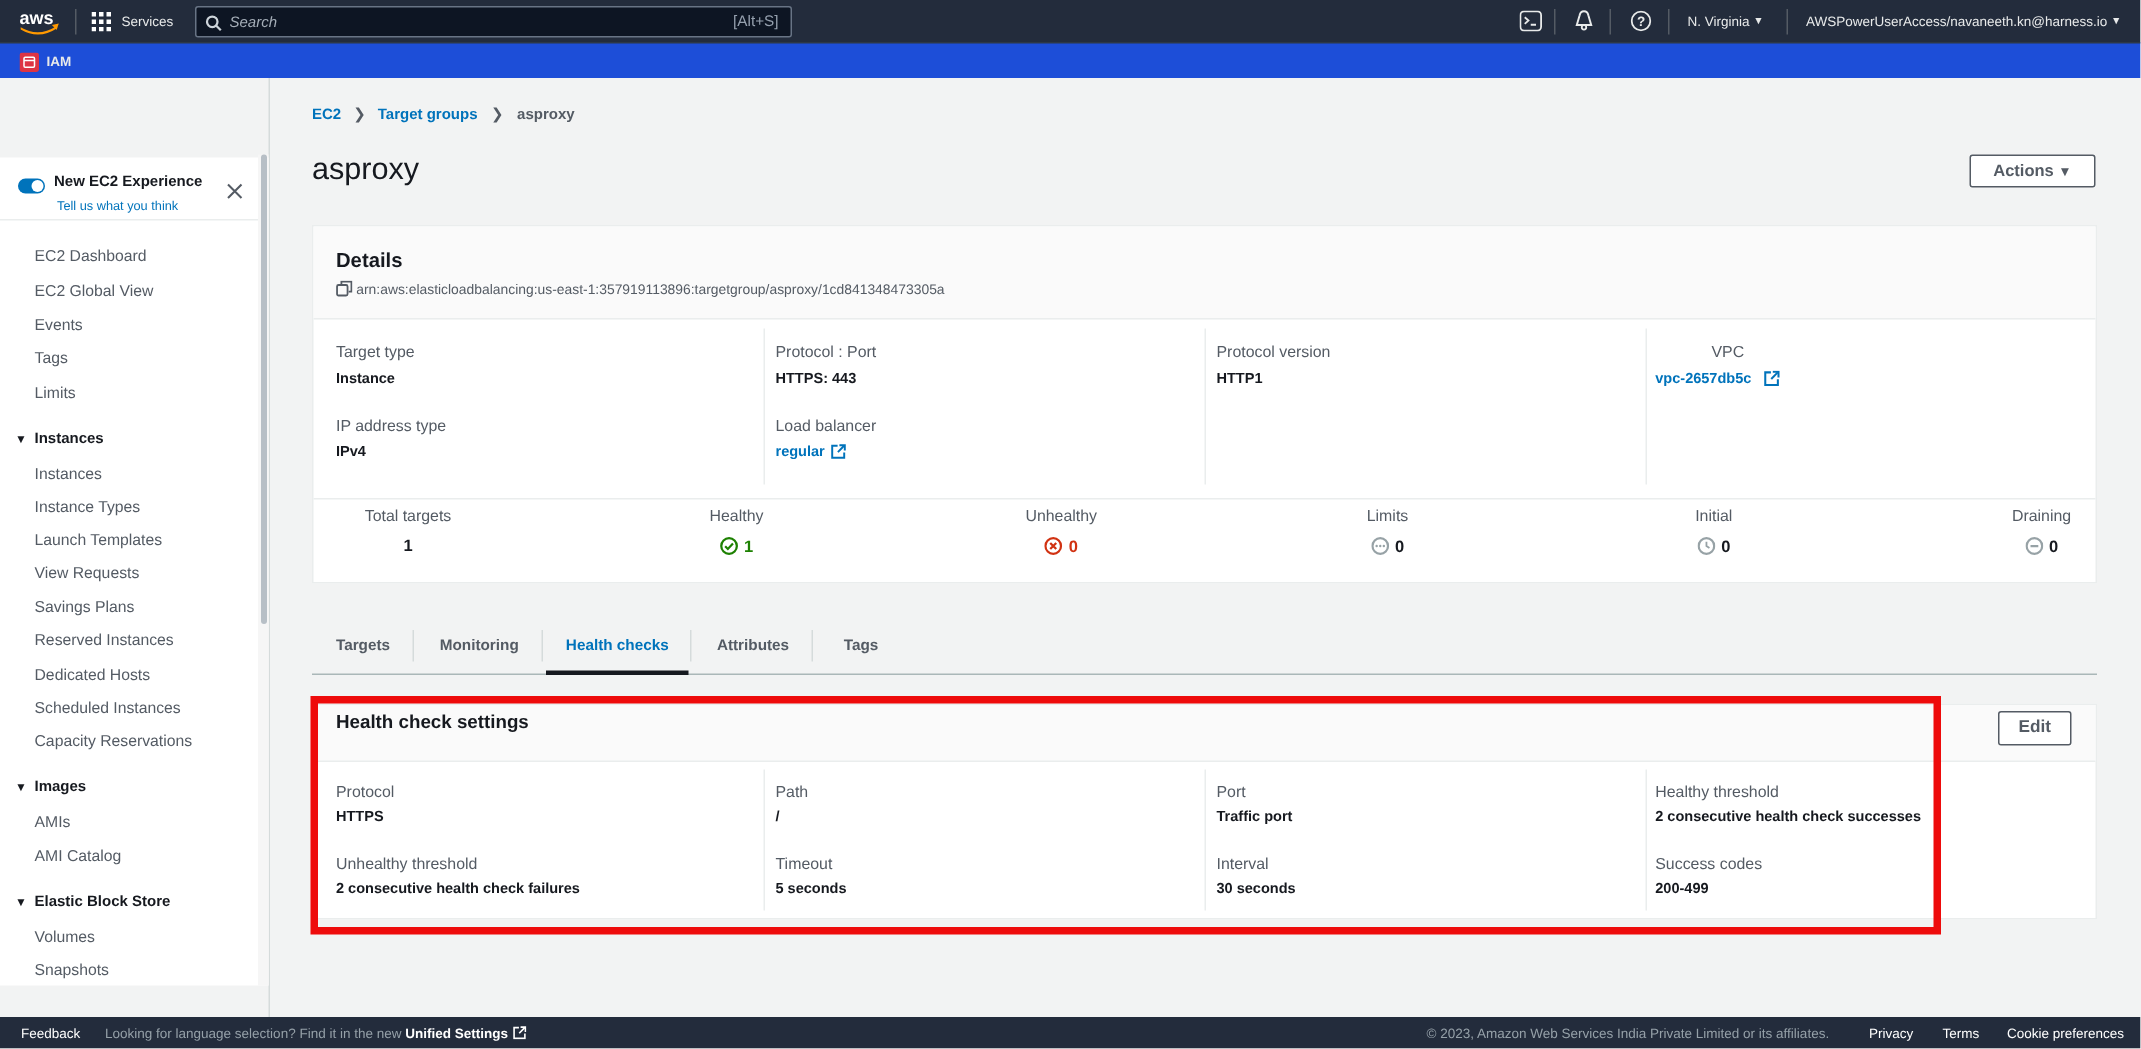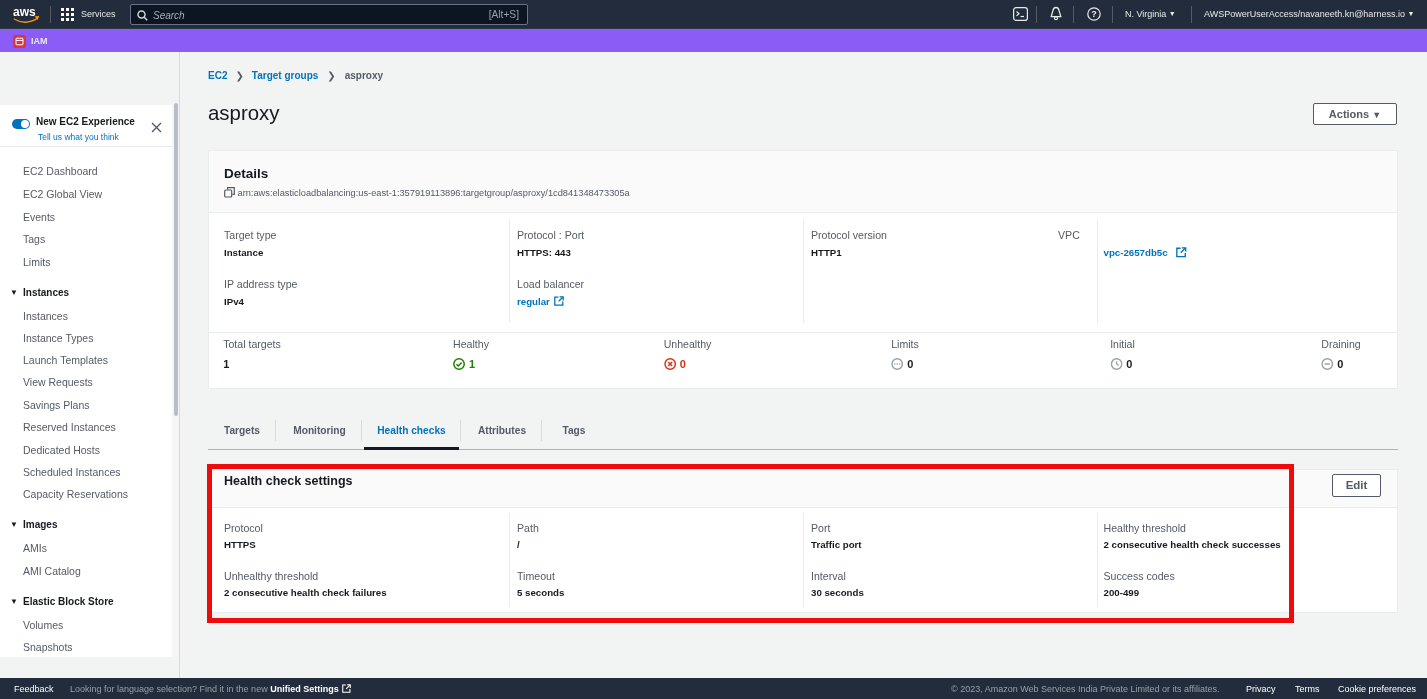--- a/index.html
+++ b/index.html
@@ -2,21 +2,21 @@
 <html><head>
 <meta charset="utf-8">
 <style>
 * { margin:0; padding:0; box-sizing:border-box; }
 html,body { width:1427px; height:699px; overflow:hidden; font-family:"Liberation Sans",sans-serif; background:#f2f3f3; }
 .abs { position:absolute; }
 #page { position:relative; width:1427px; height:699px; }
 
 
 #topbar { position:absolute; left:0; top:0; width:1427px; height:28px; background:#232c3c; }
-#favbar { position:absolute; left:0; top:28px; width:1427px; height:24px; background:#8b5cf6; border-top:1px solid #2d3847; }
+#favbar { position:absolute; left:0; top:28px; width:1427px; height:24px; background:#1d4ed8; border-top:1px solid #2d3847; }
 .tb-txt { color:#e8eaea; font-size:9px; white-space:nowrap; }
 .tb-div { position:absolute; width:1px; background:#545b64; }
 
 #searchbox { position:absolute; left:130px; top:4px; width:398px; height:21px; background:#0d1523; border:1px solid #687485; border-radius:2px; }
 #searchbox .ph { position:absolute; left:22px; top:4.5px; color:#a5aeb8; font-size:10px; font-style:italic; }
 #searchbox .alt { position:absolute; right:8px; top:4px; color:#95a0ae; font-size:10.2px; }
 
 
 #footer { position:absolute; left:0; top:678px; width:1427px; height:21px; background:#232c3c; }
 .ft { position:absolute; top:6px; font-size:9px; color:#fff; white-space:nowrap; }
@@ -44,21 +44,21 @@
 
 #tabs { position:absolute; left:208px; top:411px; width:1190px; height:39px; border-bottom:1px solid #aab7b8; }
 #tabs .tab { position:absolute; top:0; height:39px; line-height:39px; font-size:10.2px; font-weight:bold; color:#545b64; text-align:center; }
 #tabs .tab.active { color:#0073bb; border-bottom:3px solid #16191f; }
 #tabs .tsep { position:absolute; top:9px; height:21px; width:1px; background:#d5dbdb; }
 
 
 #redrect { position:absolute; left:207px; top:464px; width:1087px; height:159px; border:5px solid #ee0b0b; z-index:50; }
 
 
-.stat { position:absolute; text-align:left; transform:translateX(-50%); white-space:nowrap; }
+.stat { position:absolute; text-align:center; transform:translateX(-50%); white-space:nowrap;margin-left:20px; }
 .stat .sl { font-size:10.6px; color:#545b64; }
 .stat .sv { margin-top:8.5px; font-size:11px; font-weight:bold; color:#16191f; }
 .stat svg { vertical-align:-2px; margin-right:4px; }
 </style>
 </head>
 <body>
 <div id="page">
 
 <div id="topbar">
 
@@ -190,21 +190,21 @@
 
   <div class="colsep" style="left:300px;top:68px;height:104px"></div>
   <div class="colsep" style="left:593.5px;top:68px;height:104px"></div>
   <div class="colsep" style="left:887.5px;top:68px;height:104px"></div>
   <div class="lbl abs" style="left:15px;top:78px">Target type</div>
   <div class="val abs" style="left:15px;top:96px">Instance</div>
   <div class="lbl abs" style="left:308px;top:78px">Protocol : Port</div>
   <div class="val abs" style="left:308px;top:96px">HTTPS: 443</div>
   <div class="lbl abs" style="left:602px;top:78px">Protocol version</div>
   <div class="val abs" style="left:602px;top:96px">HTTP1</div>
-  <div class="lbl abs" style="left:849px;top:78px">VPC</div>
+  <div class="lbl abs" style="left:932px;top:78px">VPC</div>
   <div class="abs" style="left:894.5px;top:96px;font-size:9.7px;font-weight:bold"><a class="bluelink">vpc-2657db5c</a></div>
   <svg class="abs" style="left:967px;top:96px" width="10.5" height="10.5" viewBox="0 0 10 10">
     <path d="M8.8 5.6 v3.6 h-8 v-8 h3.6" fill="none" stroke="#0073bb" stroke-width="1.3"></path>
     <path d="M5.6 0.8 h3.6 v3.6" fill="none" stroke="#0073bb" stroke-width="1.3"></path>
     <line x1="4.6" y1="5.4" x2="8.7" y2="1.2" stroke="#0073bb" stroke-width="1.3"></line>
   </svg>
   <div class="lbl abs" style="left:15px;top:127px">IP address type</div>
   <div class="val abs" style="left:15px;top:145px">IPv4</div>
   <div class="lbl abs" style="left:308px;top:127px">Load balancer</div>
   <div class="abs" style="left:308px;top:145px;font-size:9.7px;font-weight:bold"><a class="bluelink">regular</a></div>

